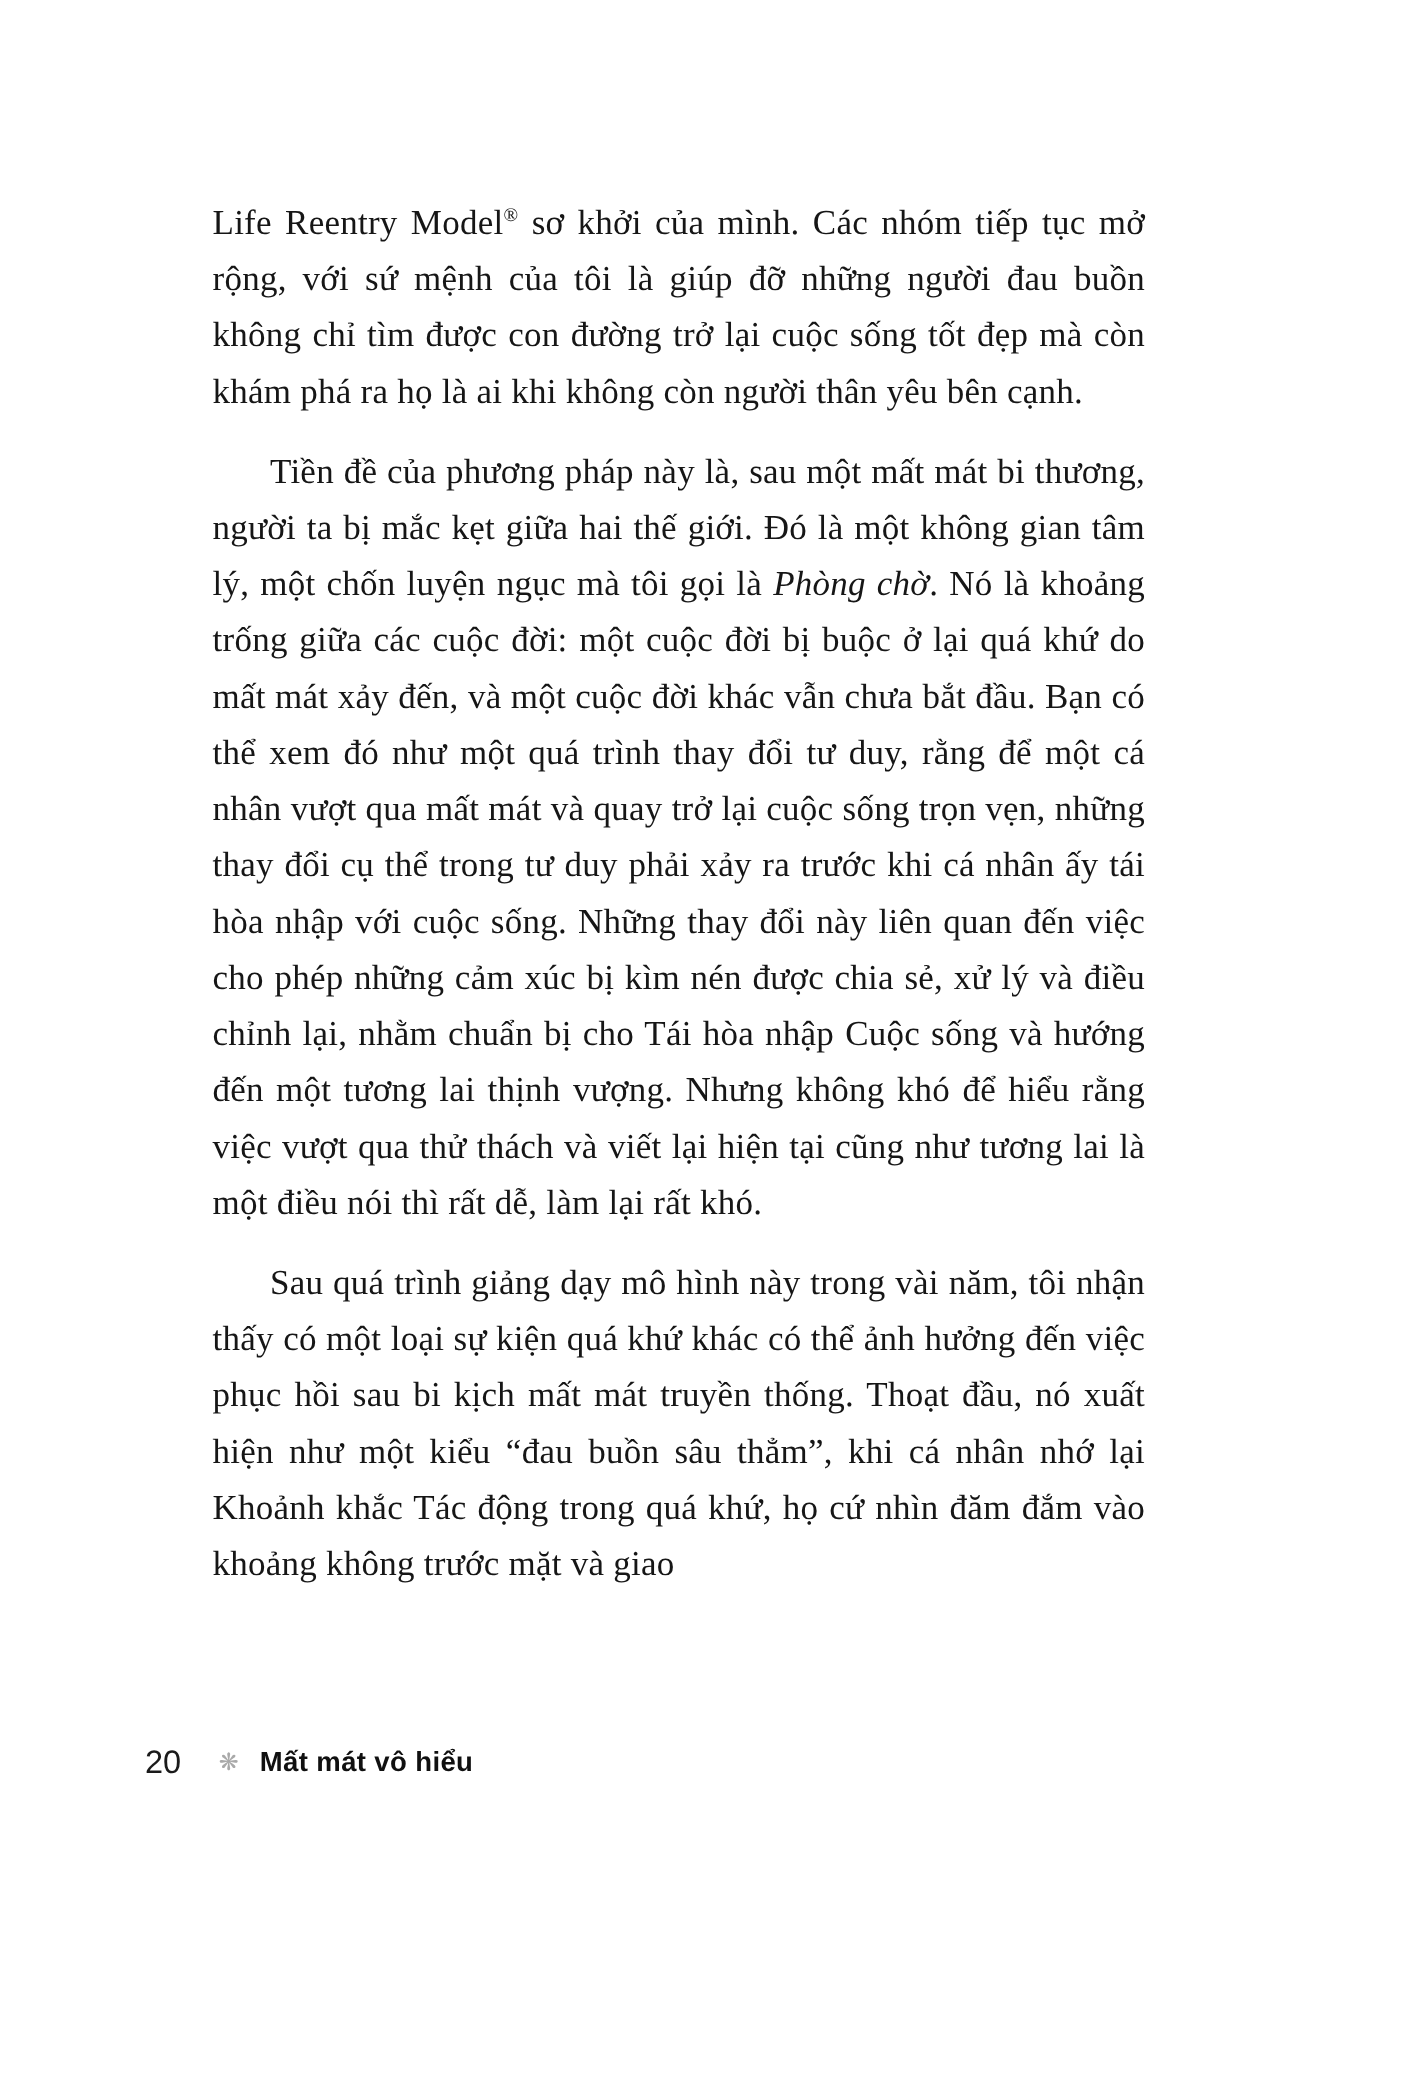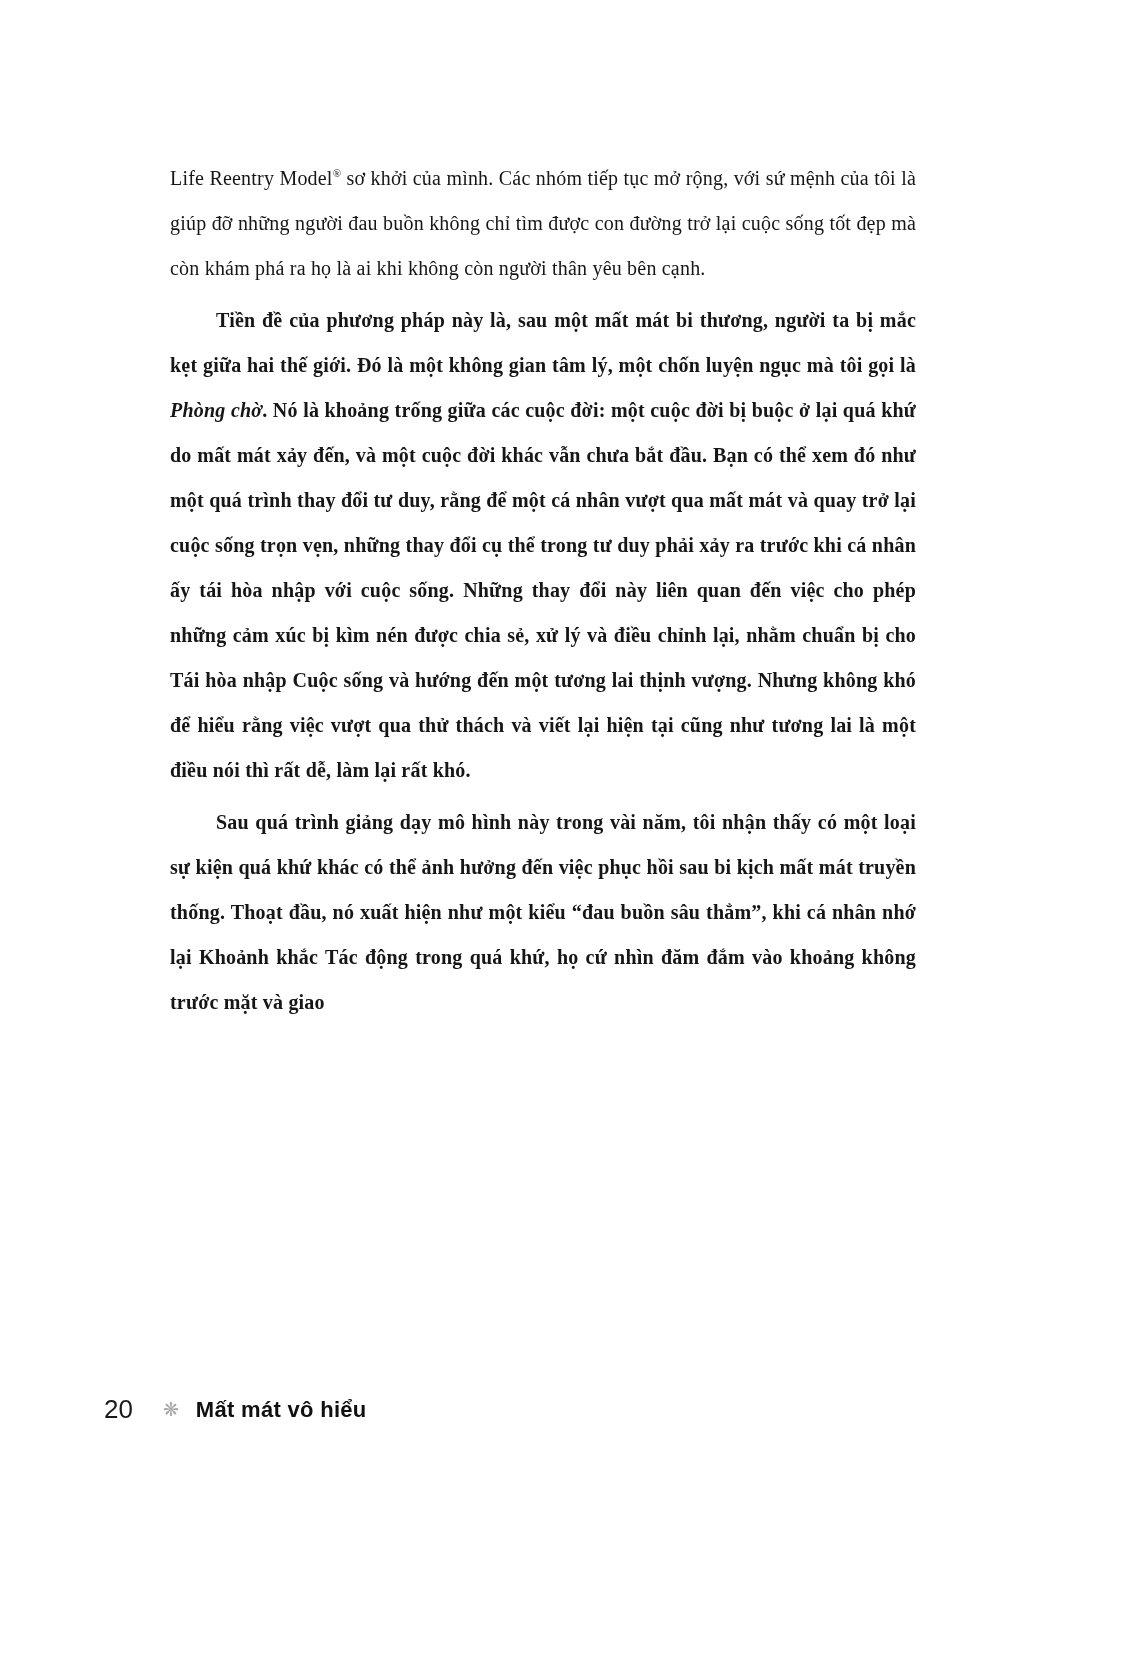--- a/index.html
+++ b/index.html
@@ -10,34 +10,34 @@
     background: #ffffff;
     position: relative;
     font-family: "Liberation Serif", serif;
     overflow: hidden;
   }
   .text-block {
     position: absolute;
     left: 170px;
     top: 156px;
     width: 746px;
-    font-size: 20px;
+    font-size: 28px;
     line-height: 45px;
     text-align: justify;
     color: #161616;
     letter-spacing: 0.2px;
   }
   .para { margin: 0; }
-  .para + .para { margin-top: 7px; font-weight: bold; }
+  .para + .para { margin-top: 19px; }
   .para.indent { text-indent: 46px; }
   .seg-italic { font-style: italic; }
   .seg-sup { vertical-align: super; font-size: 0.55em; line-height: 0; }
   .footer {
     position: absolute;
-    left: 104px;
+    left: 116px;
     top: 1394px;
     display: flex;
     align-items: center;
     font-family: "Liberation Sans", sans-serif;
   }
   .page-num { font-size: 26px; color: #1a1a1a; }
   .flower-icon {
     font-size: 19px;
     color: #a9a9a9;
     margin-left: 30px;

